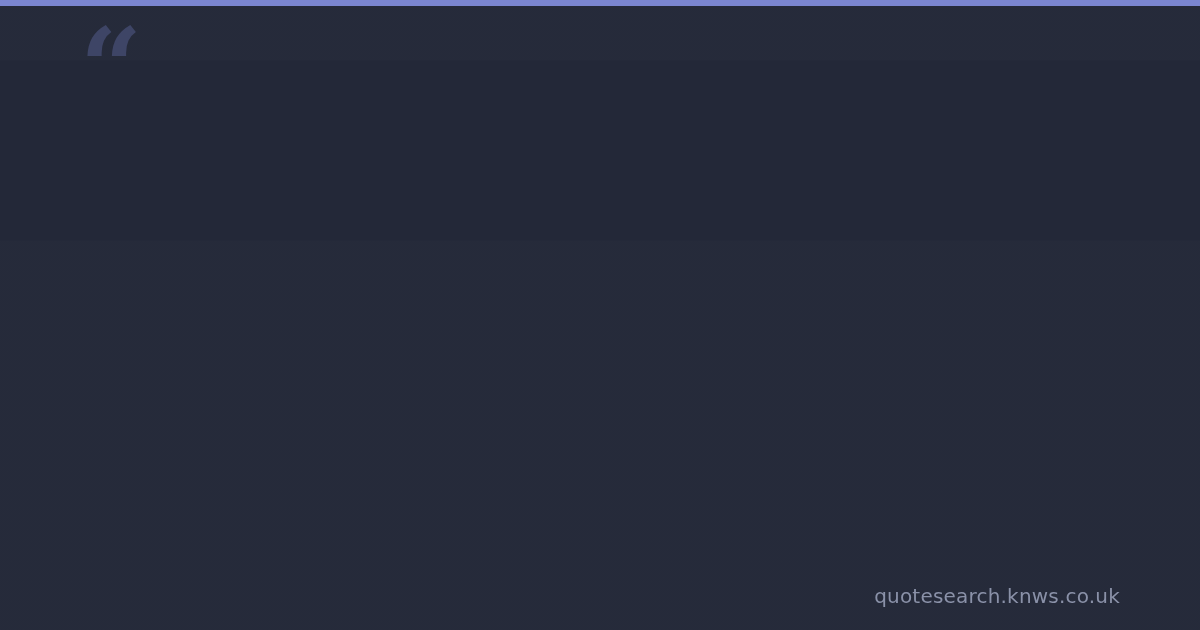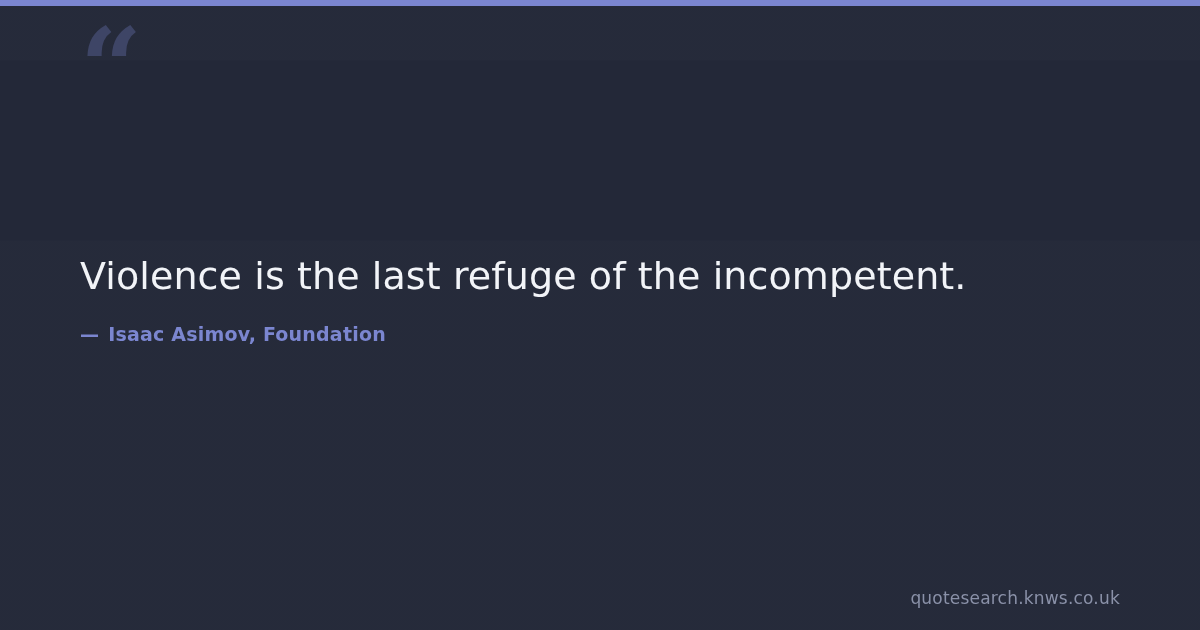--- a/index.html
+++ b/index.html
@@ -92,40 +92,33 @@
   }
 
   .attribution .dash {
     margin-right: 9px;
   }
 
   .footer-watermark {
     position: absolute;
     right: 80px;
     bottom: 22px;
-    font-size: 17px;
+    font-size: 20px;
     font-weight: 400;
     color: #8a91a8;
     letter-spacing: 0.2px;
   }
 </style>
 </head>
 <body>
 
 <div class="card">
 
   <div class="bg-wash"></div>
 
   <div class="accent-bar"></div>
 
   <div class="quote-mark">“</div>
 
-  <div class="content">
-    <p class="quote-text">Violence is the last refuge of the incompetent.</p>
-
-    <p class="attribution">
-      <span class="dash">—</span><span>Isaac Asimov, Foundation</span>
-    </p>
-  </div>
 
   <div class="footer-watermark">quotesearch.knws.co.uk</div>
 
 </div>
 
 </body></html>

